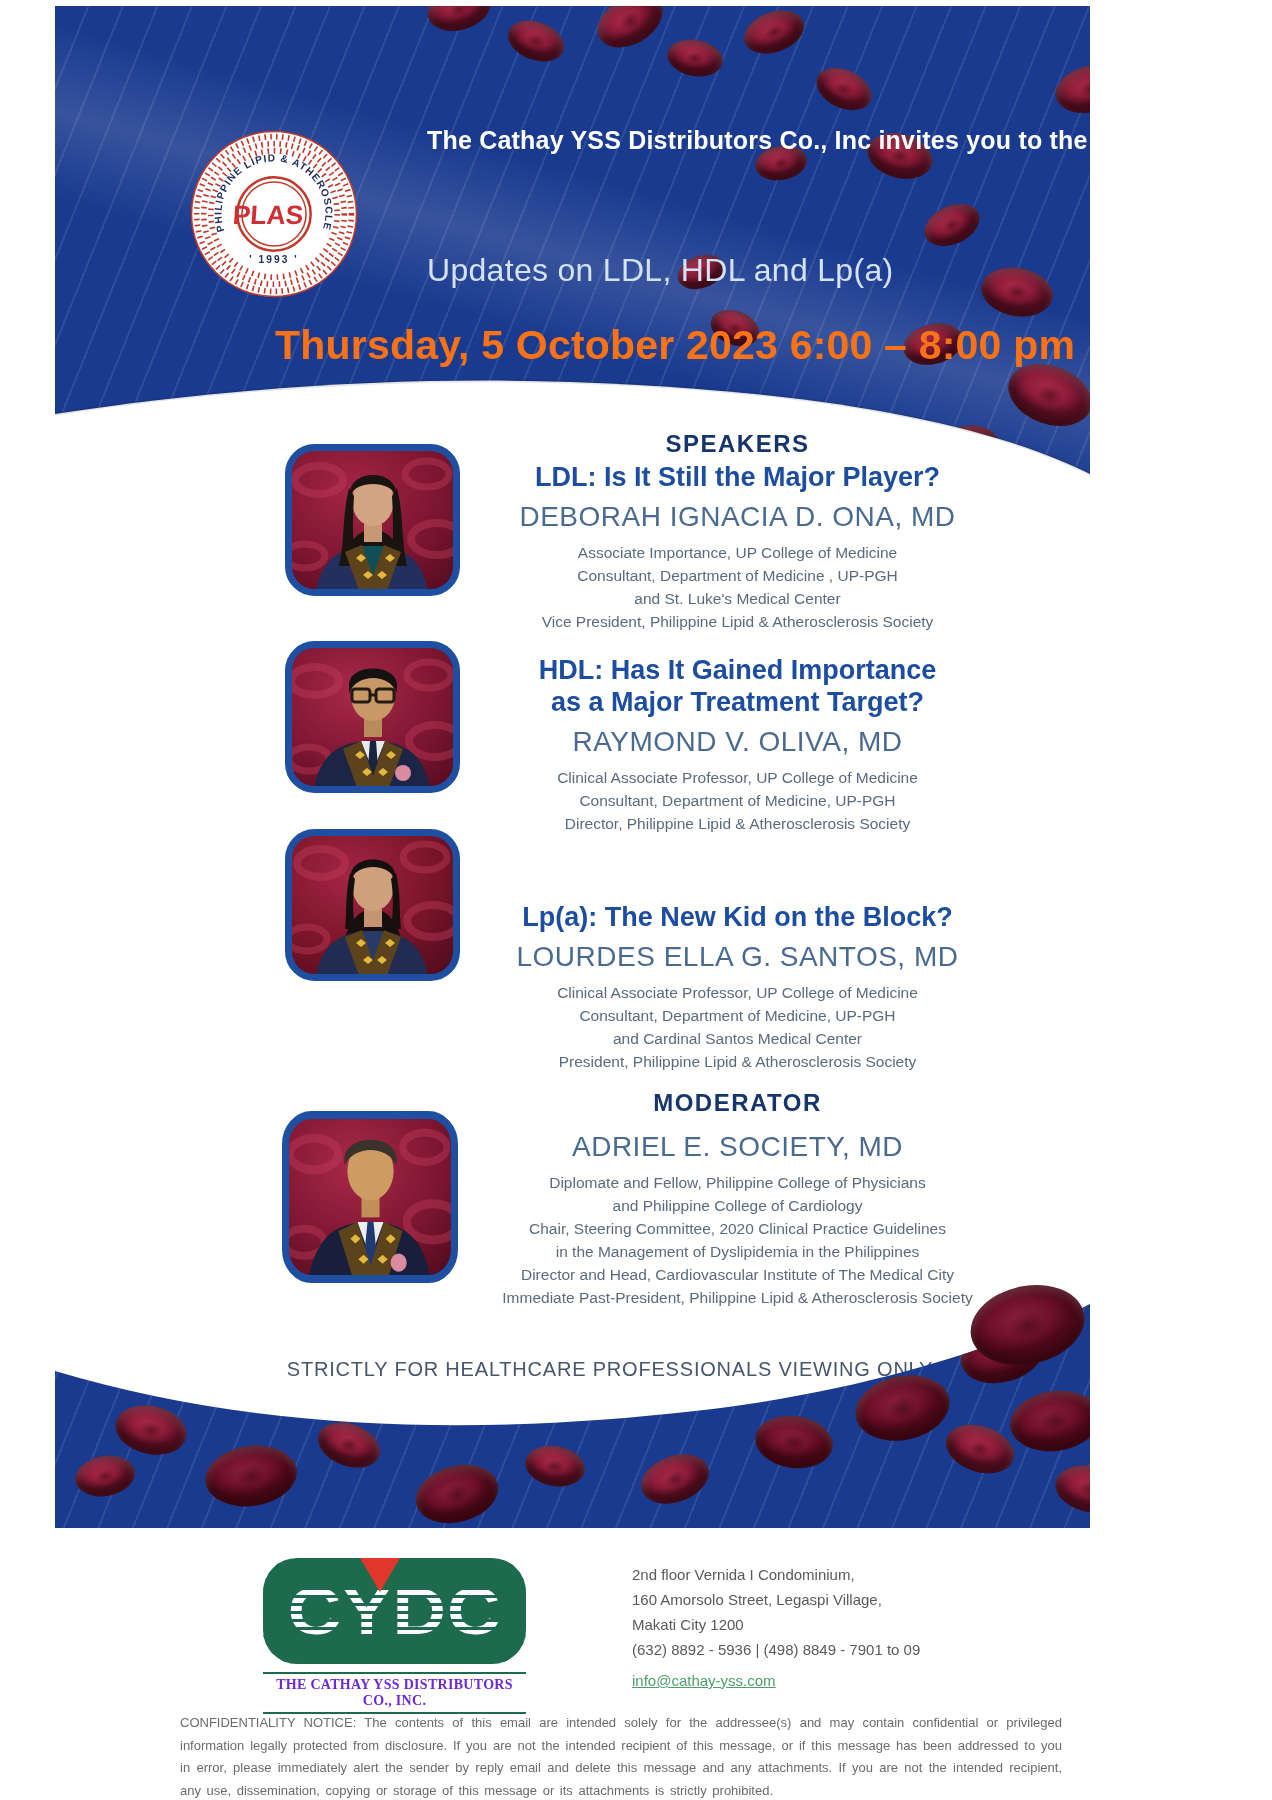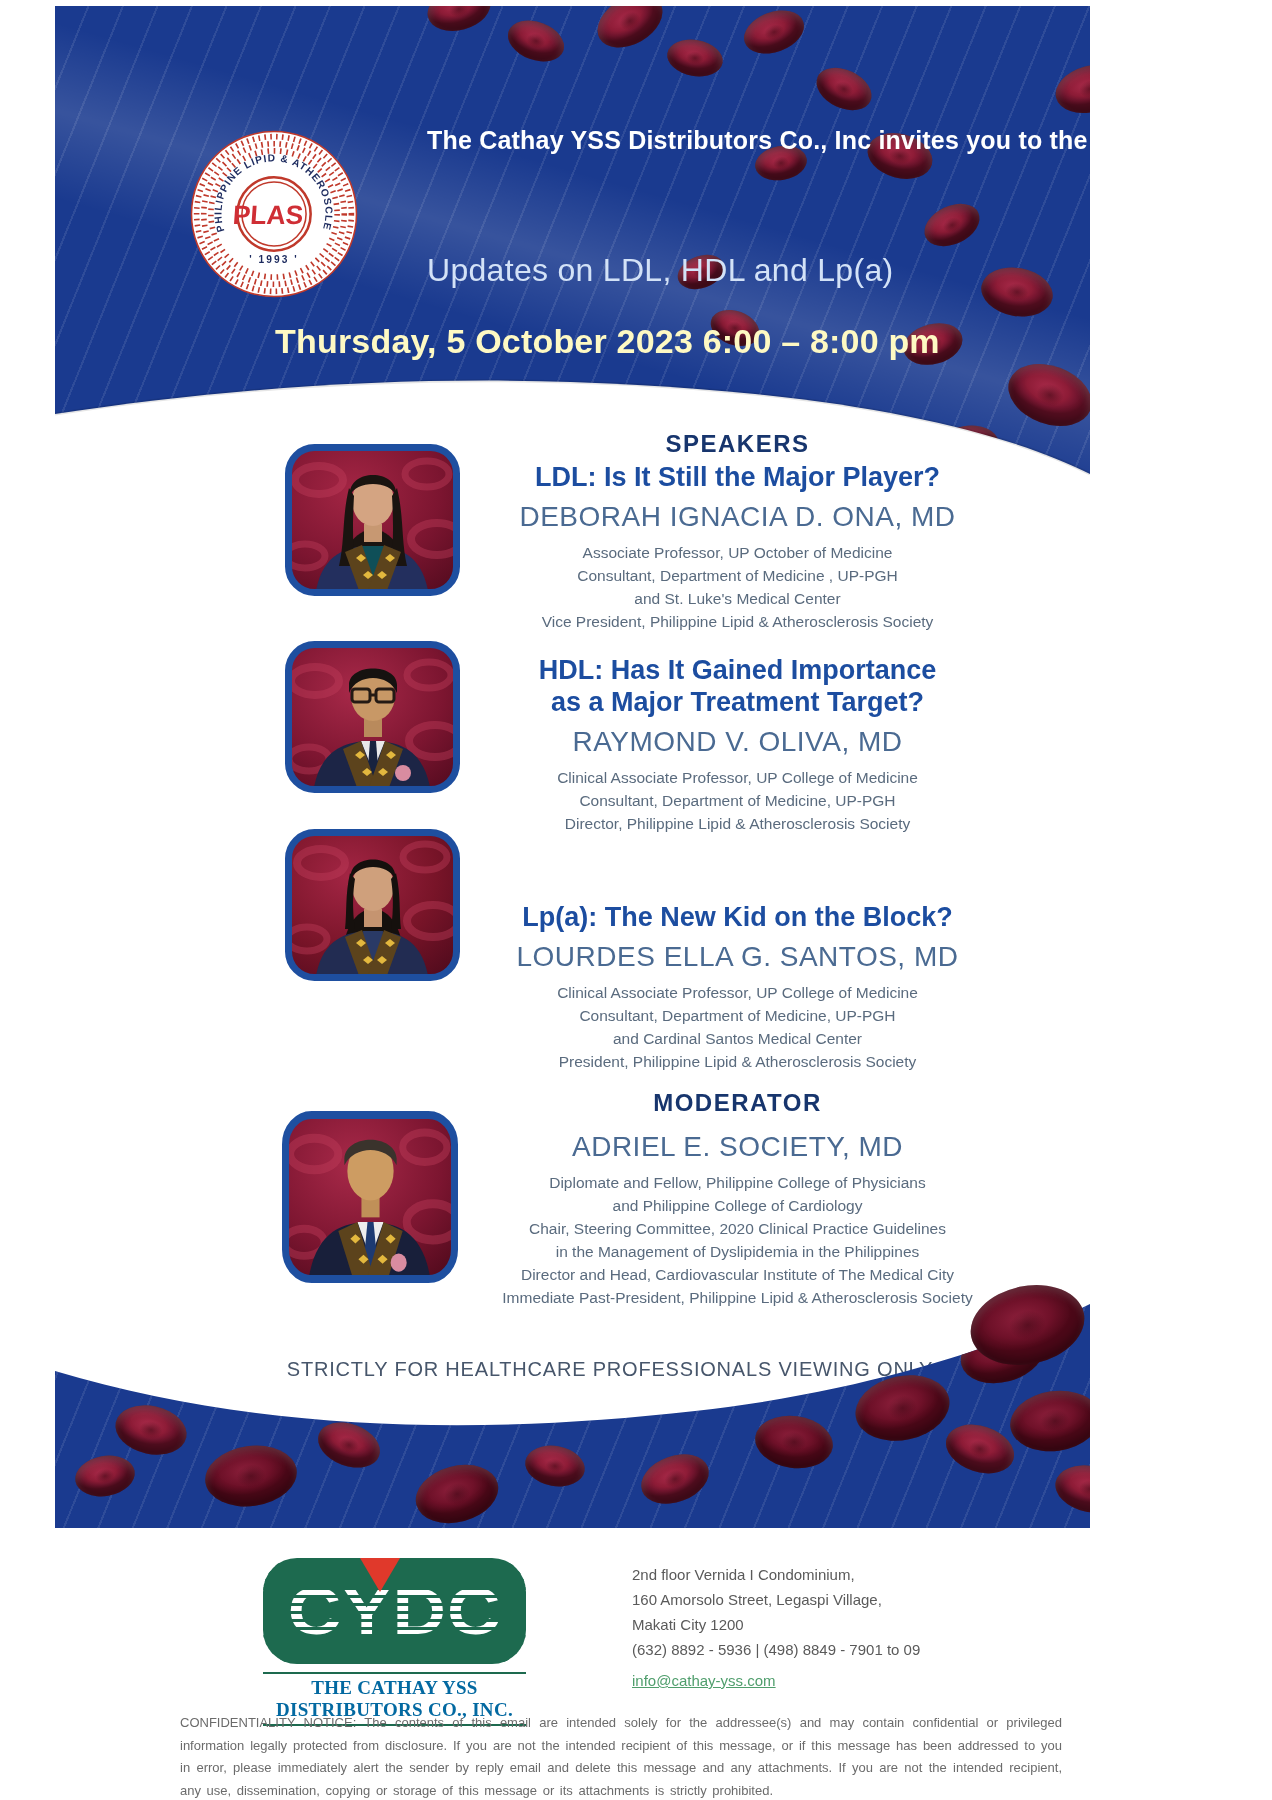--- a/index.html
+++ b/index.html
@@ -10,38 +10,38 @@
   .hero{position:absolute;left:0;top:0;width:1035px;height:500px;background:#1a3a8f;overflow:hidden;}
   .stripes{position:absolute;inset:0;background:repeating-linear-gradient(112deg,rgba(255,255,255,0) 0 30px,rgba(255,255,255,.09) 30px 32px);}
   .beam{position:absolute;left:-120px;top:200px;width:1500px;height:170px;transform:rotate(16deg);background:linear-gradient(rgba(255,255,255,0),rgba(255,255,255,.13),rgba(255,255,255,0));}
   .cell{position:absolute;border-radius:50%;background:radial-gradient(closest-side at 45% 40%,#a82a49 0%,#8e1c37 55%,#761630 75%,#570e21 100%);box-shadow:inset 0 5px 9px rgba(255,255,255,.16),inset 0 -7px 12px rgba(0,0,0,.38);}
   .cell::after{content:"";position:absolute;inset:24% 28%;border-radius:50%;background:radial-gradient(closest-side,rgba(58,6,18,.55),rgba(58,6,18,0) 72%);}
   .cell.dark{background:radial-gradient(closest-side at 45% 40%,#8c1f3b 0%,#6f1129 60%,#4c0818 100%);}
   .dome{position:absolute;left:0;top:330px;width:1035px;height:170px;}
   .invite{position:absolute;left:372px;top:120px;color:#ffffff;font-size:25px;font-weight:700;letter-spacing:.2px;}
   .bigtitle{position:absolute;left:369px;top:160px;color:#ffffff;font-size:52px;font-weight:700;letter-spacing:-1px;}
   .subtitle{position:absolute;left:372px;top:246px;color:#d3e2f7;font-size:32px;font-weight:400;letter-spacing:.3px;}
-  .datetime{position:absolute;left:220px;top:316px;color:#fef9c3;font-size:34px;font-weight:700;letter-spacing:.2px;}
+  .datetime{position:absolute;left:220px;top:316px;color:#f97316;font-size:41px;font-weight:700;letter-spacing:.2px;}
   
   .sec-head{position:absolute;left:430px;width:505px;text-align:center;color:#17356d;font-size:24px;font-weight:700;letter-spacing:1.5px;}
   .talk{position:absolute;left:430px;width:505px;text-align:center;}
   .talk .title{color:#1c4da0;font-size:27px;font-weight:700;line-height:32px;}
   .talk .name{color:#4a6a92;font-size:28px;font-weight:400;letter-spacing:.5px;margin-top:8px;}
   .talk .details{margin-top:8px;color:#5a6b7e;font-size:15.5px;line-height:23px;}
   .photo{position:absolute;}
   .disclaimer{position:absolute;left:75px;top:1352px;width:960px;text-align:center;color:#47566b;font-size:20px;letter-spacing:.8px;}
   
   .band{position:absolute;left:0;top:1290px;width:1035px;height:232px;}
   .band-clip{position:absolute;inset:0;background:#1a3a8f;clip-path:path('M0,75 C200,135 420,140 640,115 C820,95 960,45 1035,8 L1035,232 L0,232 Z');overflow:hidden;}
   
   .cydc-box{position:absolute;left:208px;top:1552px;width:263px;height:106px;background:#1d6a4f;border-radius:34px;overflow:hidden;}
   .cydc-letters{position:absolute;inset:0;display:flex;align-items:center;justify-content:center;color:#ffffff;font-size:74px;font-weight:700;transform:scaleY(.9);letter-spacing:1px;}
   .cydc-stripes{position:absolute;inset:0;background:repeating-linear-gradient(180deg,rgba(29,106,79,0) 0 5px,#1d6a4f 5px 8px);}
   .cydc-tri{position:absolute;left:97px;top:0;width:0;height:0;border-left:20px solid transparent;border-right:20px solid transparent;border-top:34px solid #e0392b;}
-  .cydc-caption{position:absolute;left:208px;top:1666px;width:263px;border-top:2px solid #1d6a4f;border-bottom:2px solid #1d6a4f;padding:3px 0;font-family:"Liberation Serif",serif;font-size:19px;font-weight:700;color:#0369a1;text-align:center;letter-spacing:.3px;}
+  .cydc-caption{position:absolute;left:208px;top:1666px;width:263px;border-top:2px solid #1d6a4f;border-bottom:2px solid #1d6a4f;padding:3px 0;font-family:"Liberation Serif",serif;font-size:14px;font-weight:700;color:#6d28d9;text-align:center;letter-spacing:.3px;}
   .address{position:absolute;left:577px;top:1556px;color:#5a5a5a;font-size:15px;line-height:25px;}
   .email{position:absolute;left:577px;top:1666px;color:#4f9e6c;font-size:15px;text-decoration:underline;}
   .confidentiality{position:absolute;left:125px;top:1706px;width:882px;color:#6b6b6b;font-size:13px;line-height:22.5px;text-align:justify;word-spacing:2px;}
 </style>
 </head>
 <body>
 
 <div class="page">
   <div class="flyer">
 
@@ -134,21 +134,21 @@
           </g>
       </g>
     </svg>
     <div class="talk" style="top:455px">
       <div class="title">
         <span style="display:block">LDL: Is It Still the Major Player?</span>
         <span style="display:block"></span>
       </div>
       <div class="name">DEBORAH IGNACIA D. ONA, MD</div>
       <div class="details">
-        <span style="display:block">Associate Professor, UP October of Medicine</span>
+        <span style="display:block">Associate Importance, UP College of Medicine</span>
         <span style="display:block">Consultant, Department of Medicine , UP-PGH</span>
         <span style="display:block">and St. Luke's Medical Center</span>
         <span style="display:block">Vice President, Philippine Lipid &amp; Atherosclerosis Society</span>
       </div>
     </div>
 
     <svg class="photo" style="left:230px;top:635px" width="175" height="152" viewBox="0 0 175 152">
       <defs>
         <radialGradient id="bg2" cx="40%" cy="32%" r="95%">
             <stop offset="0" stop-color="#a82949"></stop>

